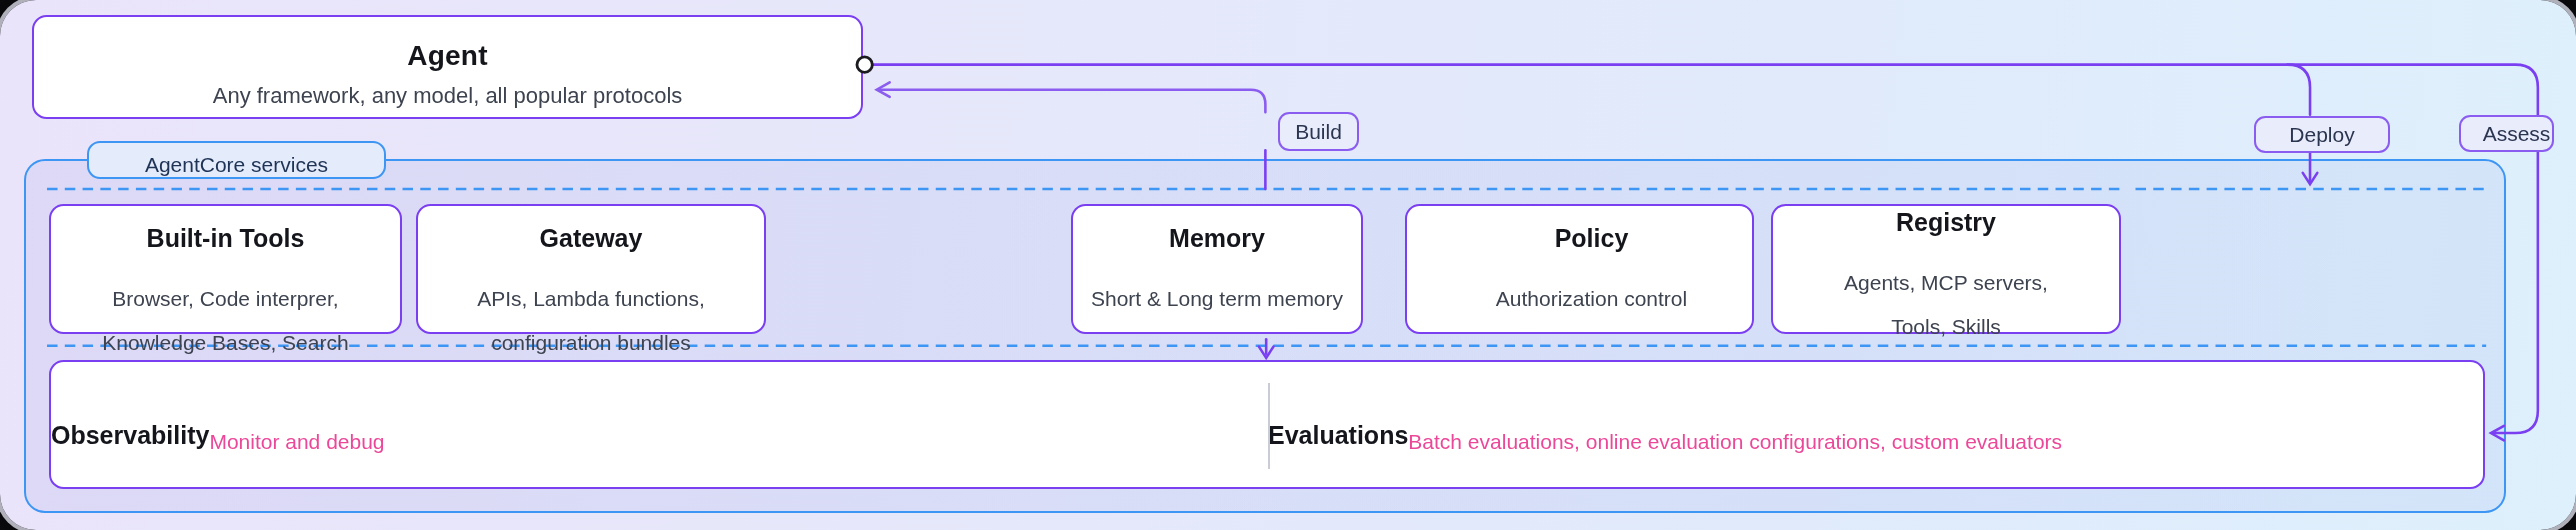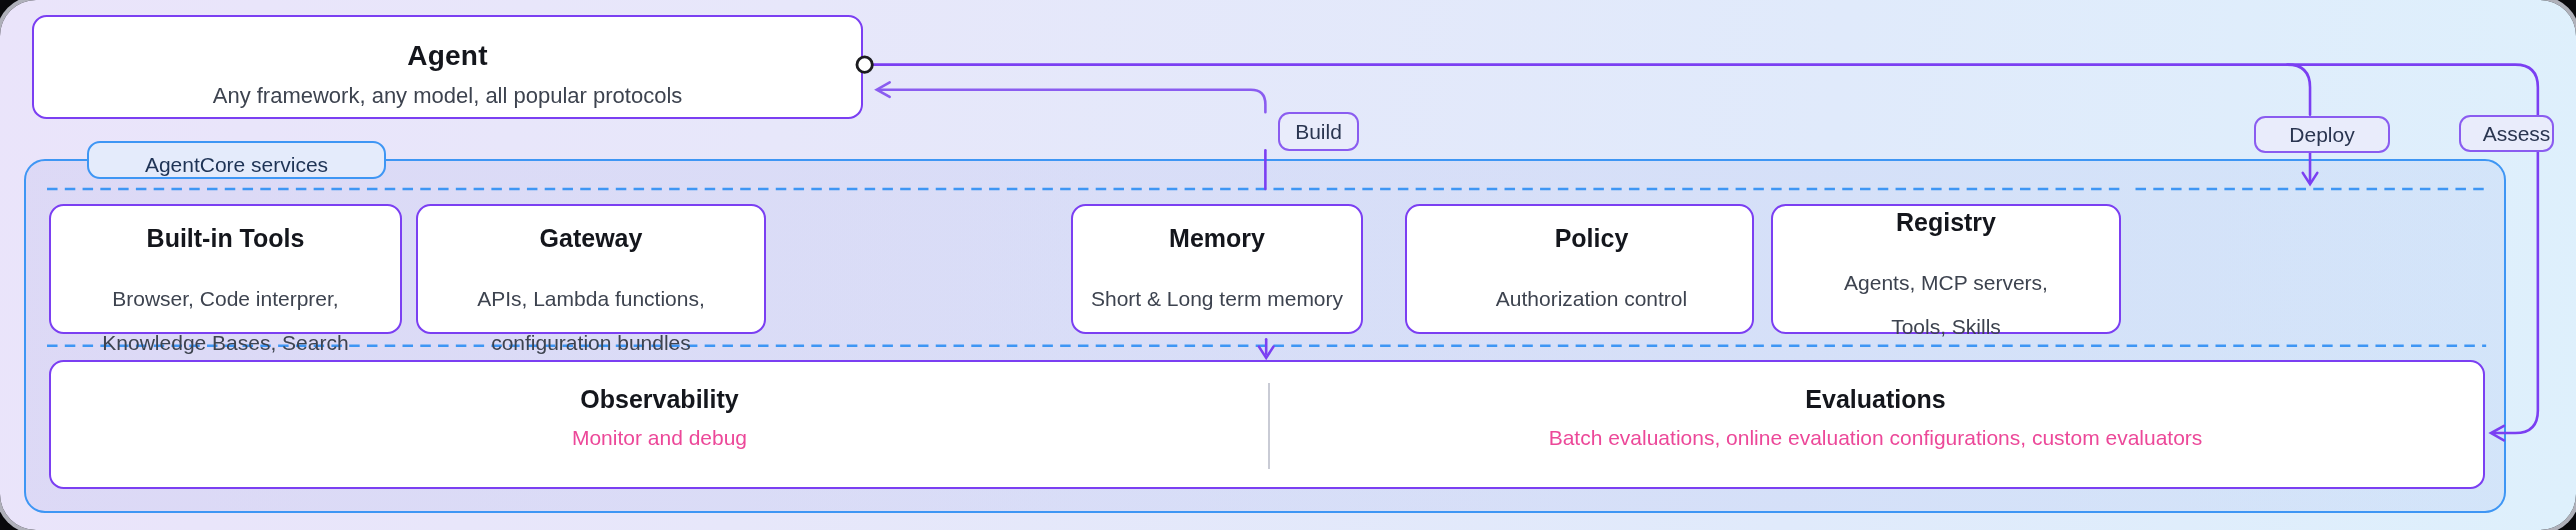--- a/index.html
+++ b/index.html
@@ -53,21 +53,21 @@
     padding:18px 16px 0 16px;
   }
   .svc-title{font-size:25px;font-weight:700;color:#14161c;}
   .svc-sub{margin-top:24px;font-size:21px;line-height:44px;color:#3d434f;text-align:center;white-space:pre-line;}
 
   .bottom-box{
     position:absolute;left:49px;top:360px;width:2436px;height:129px;box-sizing:border-box;
     background:#fff;border:2.4px solid var(--purple);border-radius:14.6px;
     display:flex;
   }
-  .bottom-half{flex:0 0 auto;display:flex;flex-direction:column;align-items:center;padding-top:22.6px;box-sizing:border-box;}
+  .bottom-half{flex:0 0 auto;display:flex;flex-direction:row;align-items:center;padding-top:22.6px;box-sizing:border-box;}
   .bottom-half.left{width:1217px;}
   .bottom-half.right{flex:1 1 auto;}
   .bottom-title{font-size:25px;font-weight:700;color:#14161c;}
   .bottom-sub{margin-top:12px;font-size:21px;color:#ec4899;}
   .divider{position:absolute;left:1217px;top:21px;width:1.6px;height:86px;background:#c9cbd5;}
 </style>
 </head>
 <body>
 
 <div class="stage">

